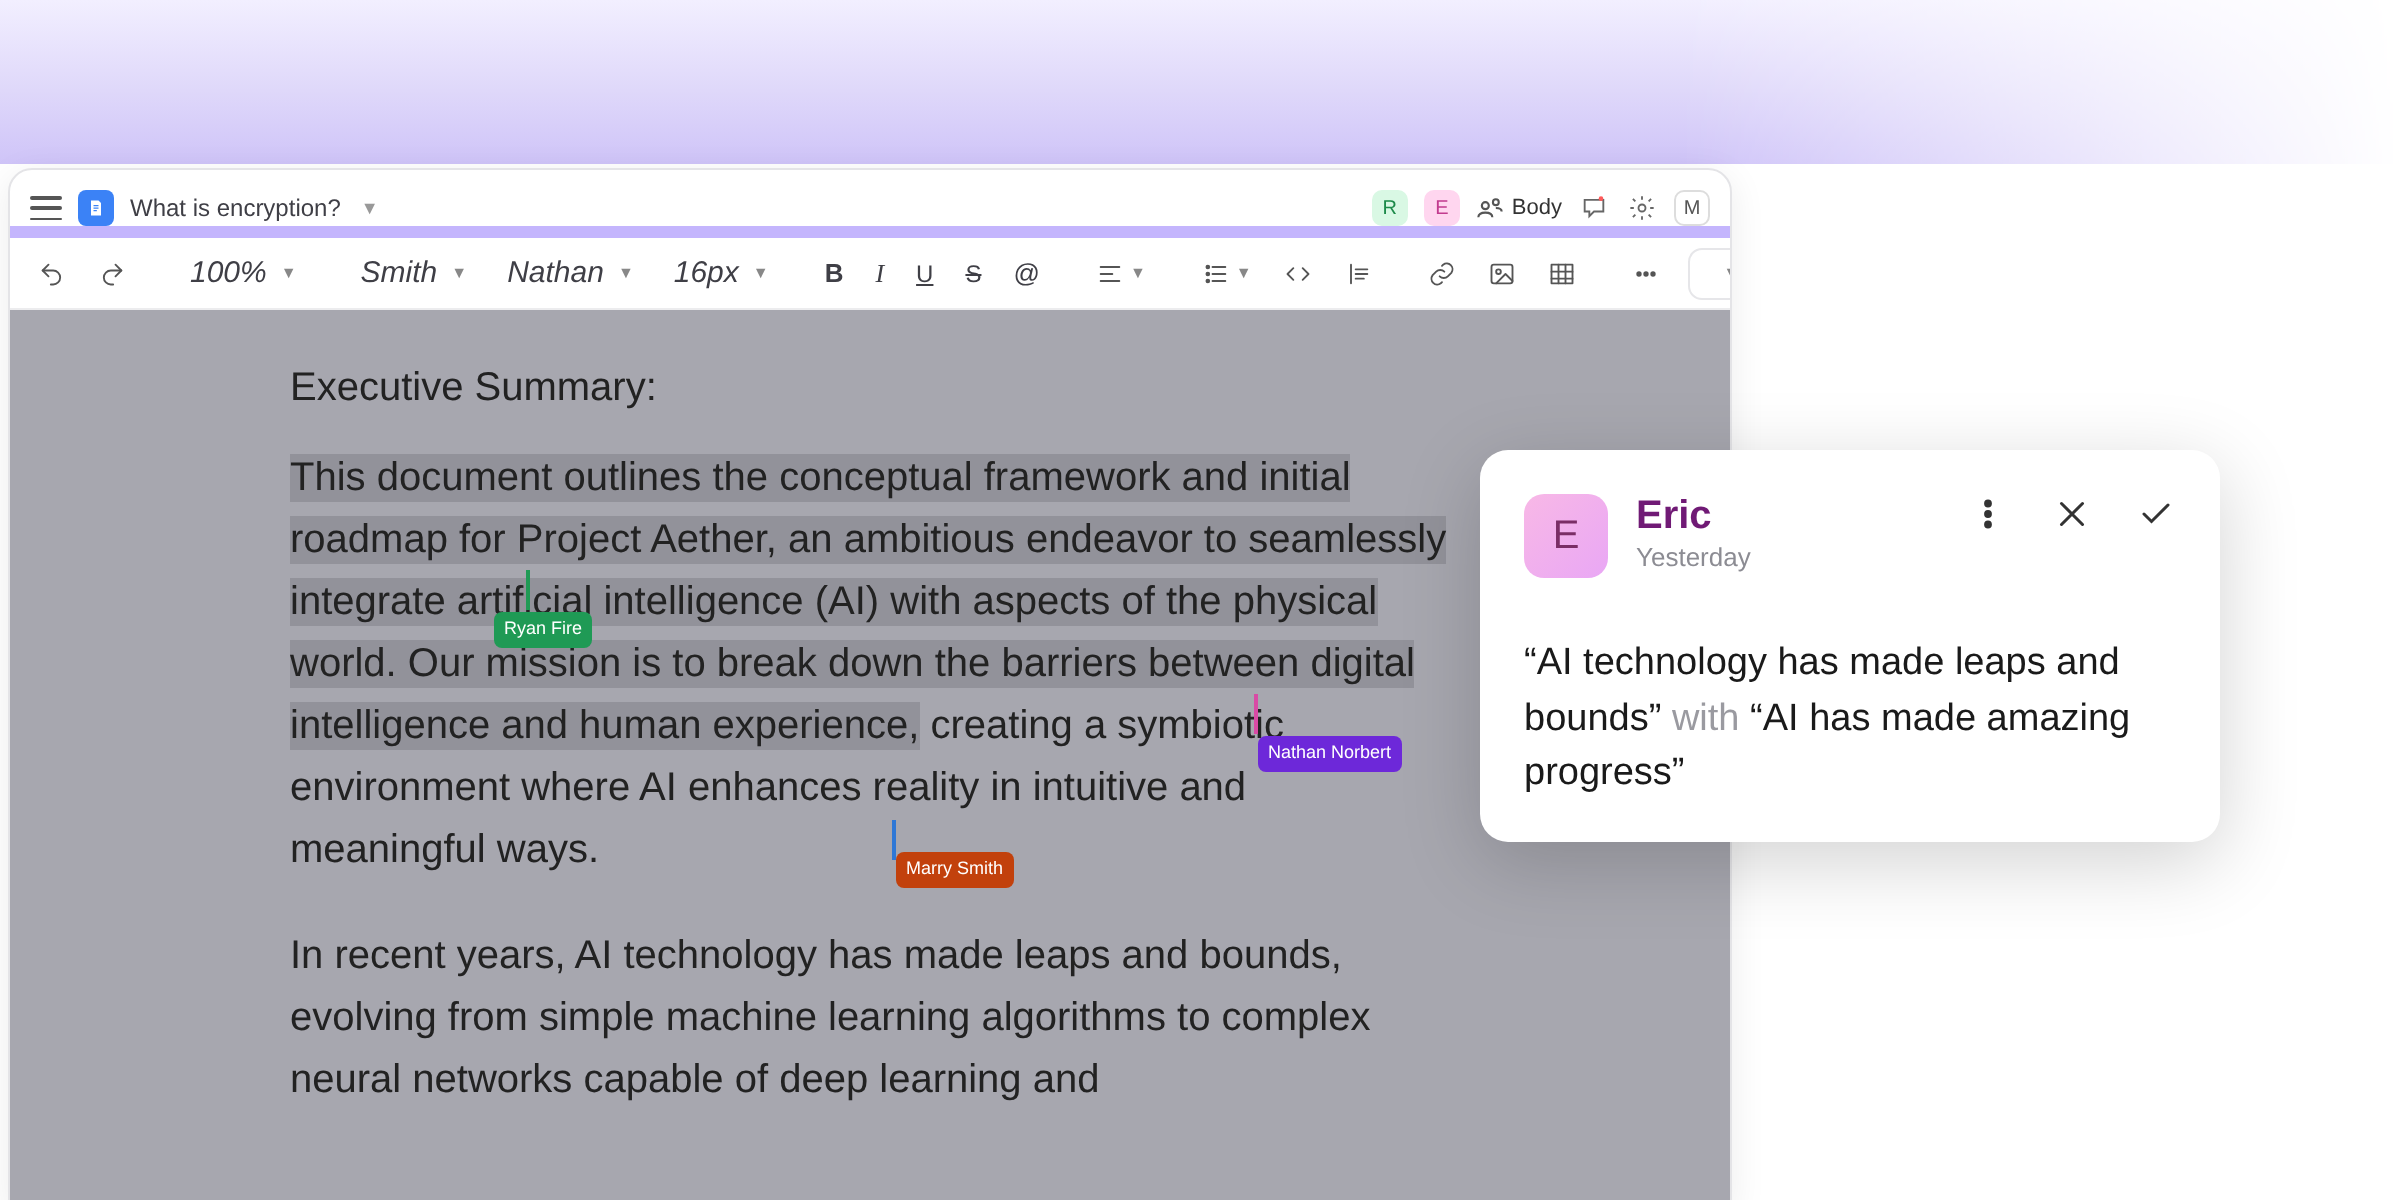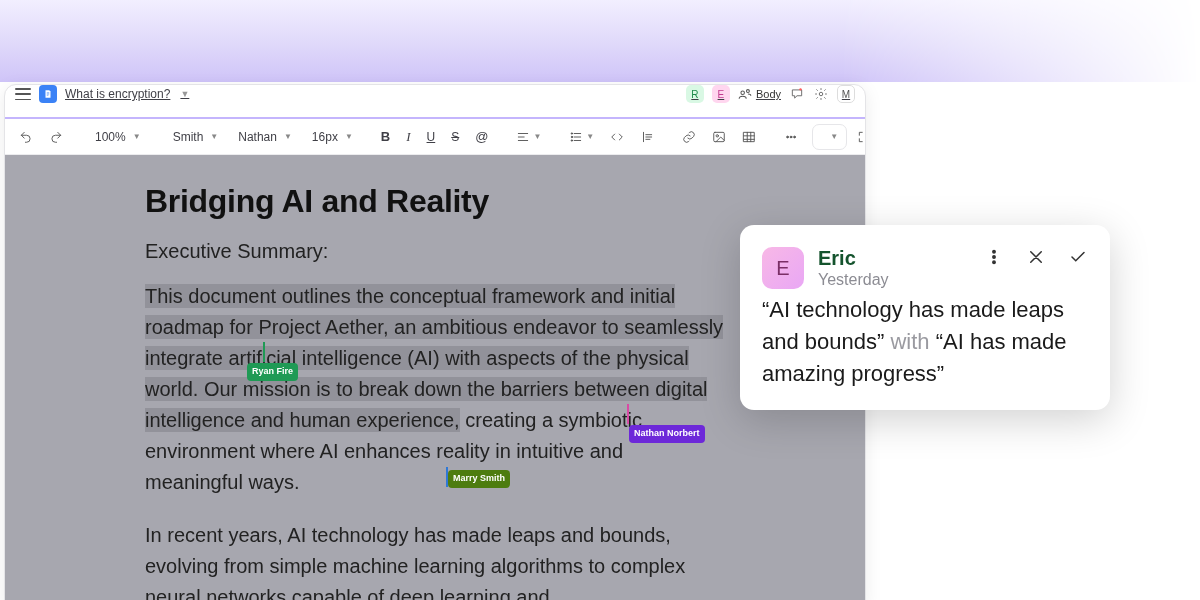--- a/index.html
+++ b/index.html
@@ -15,22 +15,22 @@
 
   .editor-window {
     position: absolute; left: 4px; top: 84px; width: 862px; height: 520px;
     background: #fff; border: 1px solid #e4e4e7; border-radius: 12px 12px 0 0;
     box-shadow: 0 4px 18px rgba(0,0,0,0.08);
     display: flex; flex-direction: column; overflow: hidden;
   }
 
   
   .titlebar {
-    display: flex; align-items: flex-start; height: 34px; padding: 0 10px;
-    border-bottom: 2px solid #c4b5fd; font-size: 12px; color:#3f3f46;text-decoration:underline;
+    display: flex; align-items: flex-end; height: 34px; padding: 0 10px;
+    border-bottom: 6px solid #c4b5fd; font-size: 12px; color:#3f3f46;
   }
   .titlebar .left { display:flex; align-items:center; gap:8px; }
   .titlebar .spacer { flex: 1; }
   .titlebar .right { display:flex; align-items:center; gap:8px; }
   .hamburger { width:16px; height:12px; display:flex; flex-direction:column; justify-content:space-between; cursor:pointer; }
   .hamburger span { height:1.5px; background:#555; border-radius:1px; }
   .doc-icon { width:18px; height:18px; border-radius:4px; background:#3b82f6; display:flex; align-items:center; justify-content:center; }
   .doc-icon svg { width:10px; height:10px; fill:#fff; }
   .title-caret { font-size:9px; color:#999; margin-left:2px; }
   .avatar-chip { width:18px; height:18px; border-radius:5px; font-size:10px; display:flex; align-items:center; justify-content:center; font-weight:500; }
@@ -41,55 +41,55 @@
   .tb-icon { width:16px; height:16px; display:flex; align-items:center; justify-content:center; color:#666; }
   .tb-icon svg { width:14px; height:14px; stroke:#666; fill:none; stroke-width:1.6; }
 
   
   .toolbar {
     display:flex; align-items:center; height:36px; padding:0 8px; gap:4px;
     border-bottom: 1px solid #ececee; font-size:12px; color:#3f3f46;
   }
   .tool { display:flex; align-items:center; justify-content:center; height:26px; padding:0 6px; border-radius:6px; cursor:pointer; }
   .tool svg { width:14px; height:14px; stroke:#555; fill:none; stroke-width:1.6; stroke-linecap:round; stroke-linejoin:round; }
-  .tool-text { font-size:12px; padding:0 4px; }
+  .tool-text { font-size:15px; padding:0 4px;font-style:italic; }
   .caret { font-size:8px; color:#888; margin-left:3px; }
   .divider { width:1px; height:18px; background:#e5e5e8; margin:0 4px; }
   .tool-pill { border:1px solid #e6e6e9; border-radius:7px; padding:0 8px; height:26px; display:flex; align-items:center; gap:6px; }
 
   
   .doc-canvas { flex:1; background:#a7a7af; position:relative; overflow:hidden; }
   .page {
     position:absolute; left:0; top:0; right:0; bottom:0;
     padding: 28px 140px 0 140px;
     color:#1a1a1a;
   }
   .doc-title { font-size:32px; font-weight:800; color:#111; margin-bottom:20px; letter-spacing:-0.3px; }
   .doc-subtitle { font-size:20px; font-weight:400; color:#222; margin-bottom:18px; }
   .para { font-size:20px; line-height:1.55; color:#222; margin-bottom:22px; position:relative; }
   .hl { background:#92929a; box-decoration-break: clone; -webkit-box-decoration-break: clone; padding:1px 0; }
 
-  .cursor-tag { position:absolute; font-size:9px; font-weight:700; padding:2px 5px; border-radius:4px; color:#fff; white-space:nowrap; }
+  .cursor-tag { position:absolute; font-size:9px; font-weight:400; padding:2px 5px; border-radius:4px; color:#fff; white-space:nowrap; }
   .cursor-caret { position:absolute; width:2px; height:20px; }
 
   
   .comment-card {
     position:absolute; left:740px; top:225px; width:370px;
     background:#fff; border-radius:14px; padding:22px 22px 20px 22px;
     box-shadow: 0 10px 40px rgba(0,0,0,0.18);
   }
   .comment-head { display:flex; align-items:flex-start; gap:14px; }
   .comment-avatar { width:42px; height:42px; border-radius:10px; background:linear-gradient(135deg,#f8b8e6,#e9a7f5); display:flex; align-items:center; justify-content:center; font-size:20px; font-weight:500; color:#7a2e66; }
   .comment-meta { flex:1; }
-  .comment-name { font-size:20px; font-weight:700; color:#14532d; line-height:1.1; }
-  .comment-time { font-size:16px; color:#8c8c93; margin-top:2px; }
+  .comment-name { font-size:20px; font-weight:700; color:#701a75; line-height:1.1; }
+  .comment-time { font-size:13px; color:#8c8c93; margin-top:2px; }
   .comment-actions { display:flex; align-items:center; gap:22px; color:#444; }
   .comment-actions .ca { width:20px; height:20px; display:flex; align-items:center; justify-content:center; cursor:pointer; }
   .comment-actions svg { width:18px; height:18px; stroke:#333; fill:none; stroke-width:2; stroke-linecap:round; }
-  .comment-body { font-size:22px; line-height:1.45; color:#1a1a1a; margin-top:5px; }
+  .comment-body { font-size:19px; line-height:1.45; color:#1a1a1a; margin-top:29px; }
   .comment-body .grey { color:#9a9aa0; }
   .reply-box { margin-top:18px; border:1px solid #e2e2e6; border-radius:10px; height:46px; display:flex; align-items:center; padding:0 14px; color:#9b9ba2; font-size:18px; }
 </style>
 </head>
 <body>
 
 <div class="gradient-band"></div>
 
 <div class="editor-window">
 
@@ -250,34 +250,33 @@
       </div>
     <div class="tool">
         <svg viewBox="0 0 24 24">
           <path d="M4 9V4h5M20 15v5h-5M4 15v5h5M20 9V4h-5"></path>
         </svg>
       </div>
   </div>
 
   <div class="doc-canvas">
     <div class="page">
-      <div class="doc-title">Bridging AI and Reality</div>
       <div class="doc-subtitle">Executive Summary:</div>
       <div class="para">
         <span class="hl">This document outlines the conceptual framework and initial roadmap for Project Aether, an ambitious endeavor to seamlessly integrate artificial intelligence (AI) with aspects of the physical world. Our mission is to break down the barriers between digital intelligence and human experience,</span><span> creating a symbiotic environment where AI enhances reality in intuitive and meaningful ways.</span>
 
         
         <span class="cursor-caret" style="left:118px; top:61px; background:#1f9a55;"></span>
         <span class="cursor-tag" style="left:102px; top:82px; background:#1f9a55;">Ryan Fire</span>
 
         <span class="cursor-caret" style="left:482px; top:123px; background:#d94aa5;"></span>
         <span class="cursor-tag" style="left:484px; top:144px; background:#6d28d9;">Nathan Norbert</span>
 
         <span class="cursor-caret" style="left:301px; top:186px; background:#2f78d6;"></span>
-        <span class="cursor-tag" style="left:303px; top:189px; background:#4d7c0f;">Marry Smith</span>
+        <span class="cursor-tag" style="left:303px; top:202px; background:#c2410c;">Marry Smith</span>
       </div>
       <div class="para">In recent years, AI technology has made leaps and bounds, evolving from simple machine learning algorithms to complex neural networks capable of deep learning and</div>
     </div>
   </div>
 </div>
 
 <div class="comment-card">
   <div class="comment-head">
     <div class="comment-avatar">E</div>
     <div class="comment-meta">

